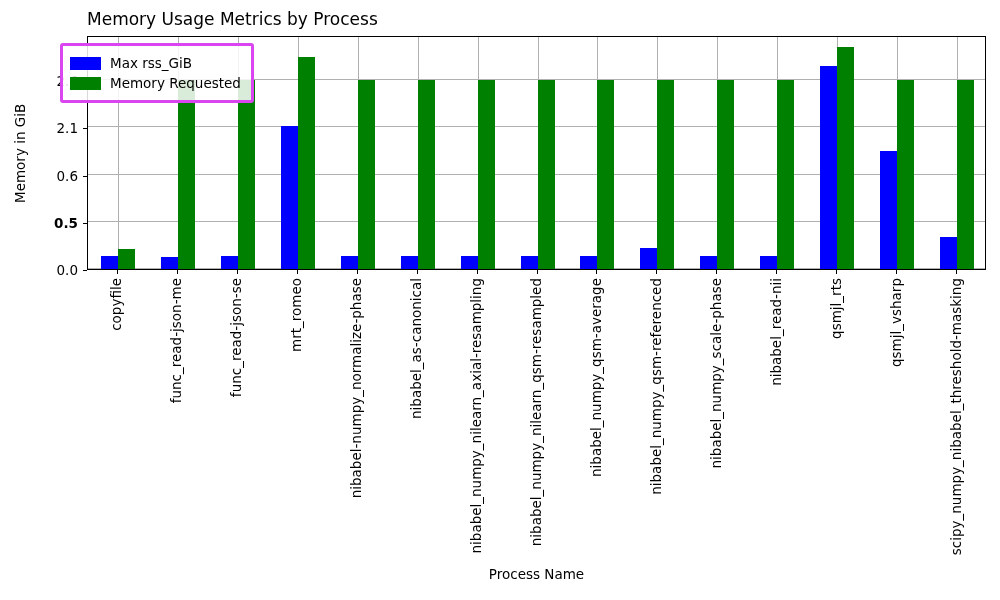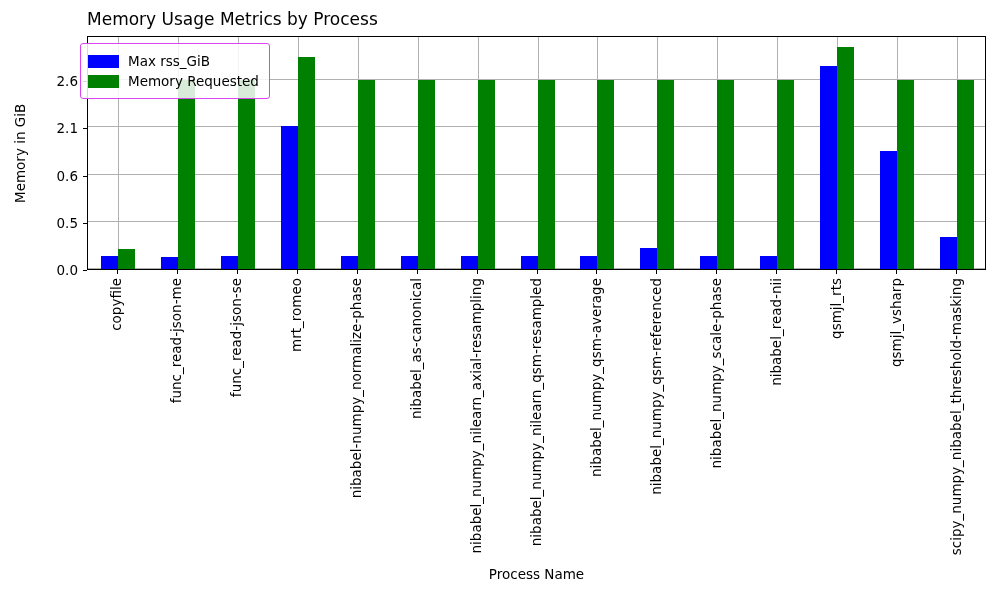--- a/index.html
+++ b/index.html
@@ -109,24 +109,24 @@
     position: absolute;
     left: 87px;
     top: 566px;
     width: 899px;
     text-align: center;
     font-size: 13.5px;
     color: #000000;
   }
   .legend {
     position: absolute;
-    left: 80px;
+    left: 60px;
     top: 43px;
     background: rgba(255, 255, 255, 0.85);
-    border: 1px solid #d946ef;
+    border: 3px solid #d946ef;
     border-radius: 3px;
     padding: 6px 10px 6px 7px;
     z-index: 4;
   }
   .legend-item {
     display: flex;
     align-items: center;
     height: 18px;
     margin: 2px 0;
   }
@@ -199,21 +199,21 @@
       <div class="bar" style="left: 629.3px; width: 17px; height: 188.71px; background: rgb(0, 128, 0);"></div>
       <div class="bar" style="left: 689.233px; width: 17px; height: 188.71px; background: rgb(0, 128, 0);"></div>
       <div class="bar" style="left: 749.167px; width: 17px; height: 221.734px; background: rgb(0, 128, 0);"></div>
       <div class="bar" style="left: 809.1px; width: 17px; height: 188.71px; background: rgb(0, 128, 0);"></div>
       <div class="bar" style="left: 869.033px; width: 17px; height: 188.71px; background: rgb(0, 128, 0);"></div>
     </div>
 
   <div id="y-ticks">
       <div class="ytick-label" style="top: 263px;">0.0</div>
       <div class="ytick-mark" style="left: 83px; top: 270px;"></div>
-      <div class="ytick-label" style="top: 215.823px;">0.5</div>
+      <div class="ytick-label" style="top: 215.823px; font-weight: bold;">0.5</div>
       <div class="ytick-mark" style="left: 83px; top: 222.823px;"></div>
       <div class="ytick-label" style="top: 168.645px;">0.6</div>
       <div class="ytick-mark" style="left: 83px; top: 175.645px;"></div>
       <div class="ytick-label" style="top: 121.468px;">2.1</div>
       <div class="ytick-mark" style="left: 83px; top: 128.468px;"></div>
       <div class="ytick-label" style="top: 74.2903px;">2.6</div>
       <div class="ytick-mark" style="left: 83px; top: 81.2903px;"></div>
     </div>
   <div id="x-ticks">
       <div class="xtick-mark" style="left: 116.967px; top: 270px;"></div>

